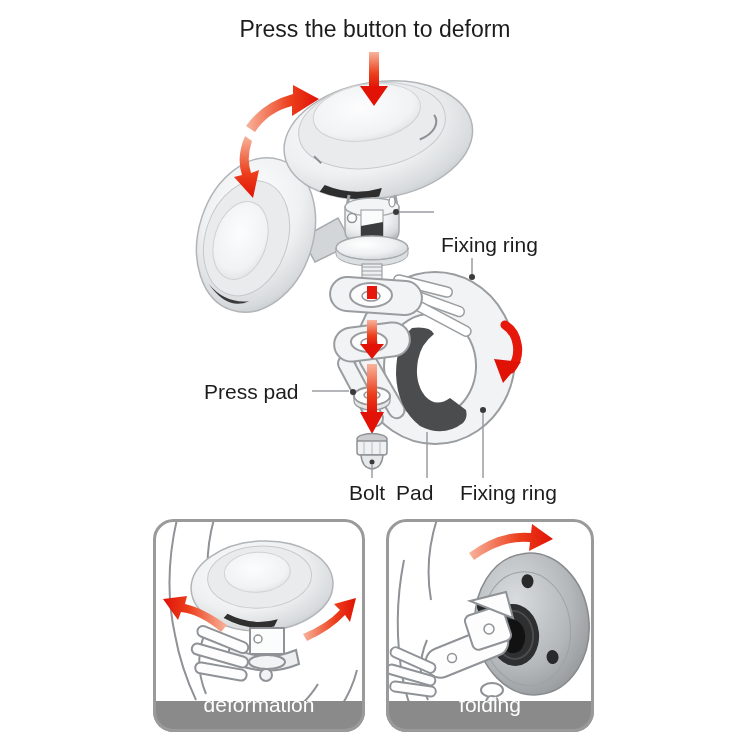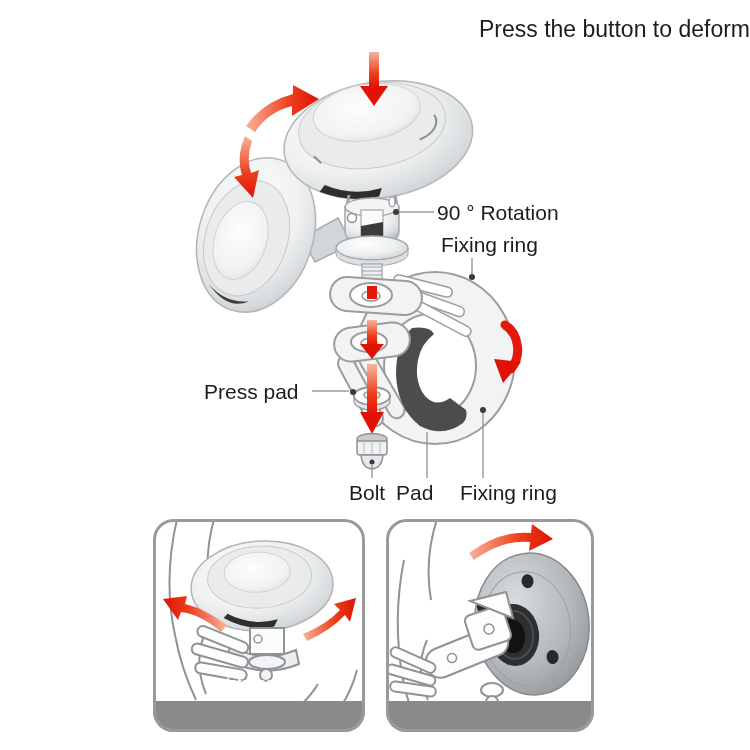--- a/index.html
+++ b/index.html
@@ -4,22 +4,22 @@
 <style>
   :root{
     --arrow-red:#e6170b; --banner-gray:#8a8a8a; --panel-border:#9a9a9a;
     --leader:#9a9da0; --text:#1c1c1c; --sketch:#8f9296;
   }
   html,body{margin:0;padding:0;background:#fff;}
   #stage{position:relative;width:750px;height:750px;background:#fff;overflow:hidden;
          font-family:"Liberation Sans",sans-serif;color:var(--text);}
   #art{position:absolute;left:0;top:0;}
   .label{position:absolute;font-size:21px;white-space:nowrap;color:var(--text);}
-  .title{left:0;top:16px;width:750px;text-align:right;font-size:23px;}
-  .caption{position:absolute;top:675px;color:#ffffff;font-size:14px;text-align:center;}
+  .title{left:0;top:16px;width:750px;text-align:center;font-size:23px;}
+  .caption{position:absolute;top:693px;color:#ffffff;font-size:21px;text-align:center;}
   .capL{left:153px;width:212px;}
   .capR{left:386px;width:208px;}
 </style>
 </head>
 <body>
 
 <div id="stage">
 
 <svg id="art" width="750" height="750" viewBox="0 0 750 750">
   <defs>
@@ -235,20 +235,20 @@
       <rect x="389" y="655" width="48" height="10" rx="5" transform="rotate(24 413 660)"></rect>
       <rect x="386" y="670" width="50" height="10" rx="5" transform="rotate(16 411 675)"></rect>
       <rect x="390" y="684" width="46" height="10" rx="5" transform="rotate(8 413 689)"></rect>
     </g>
     <path d="M386,701 H594 V712 A20,20 0 0 1 574,732 H406 A20,20 0 0 1 386,712 Z" fill="#8a8a8a"></path>
   </g>
   <rect x="387.5" y="520.5" width="205" height="210" rx="19" fill="none" stroke="#9a9a9a" stroke-width="3"></rect>
 </svg>
 
   <div class="label title">Press the button to deform</div>
-  <div class="label" style="left:437px;top:201px;">90 ° Rotation</div>
   <div class="label" style="left:441px;top:233px;">Fixing ring</div>
   <div class="label" style="left:204px;top:380px;">Press pad</div>
   <div class="label" style="left:349px;top:481px;">Bolt</div>
   <div class="label" style="left:396px;top:481px;">Pad</div>
   <div class="label" style="left:460px;top:481px;">Fixing ring</div>
   <div class="caption capL">deformation</div>
+  <div class="caption capR">folding</div>
 </div>
 
 </body></html>

